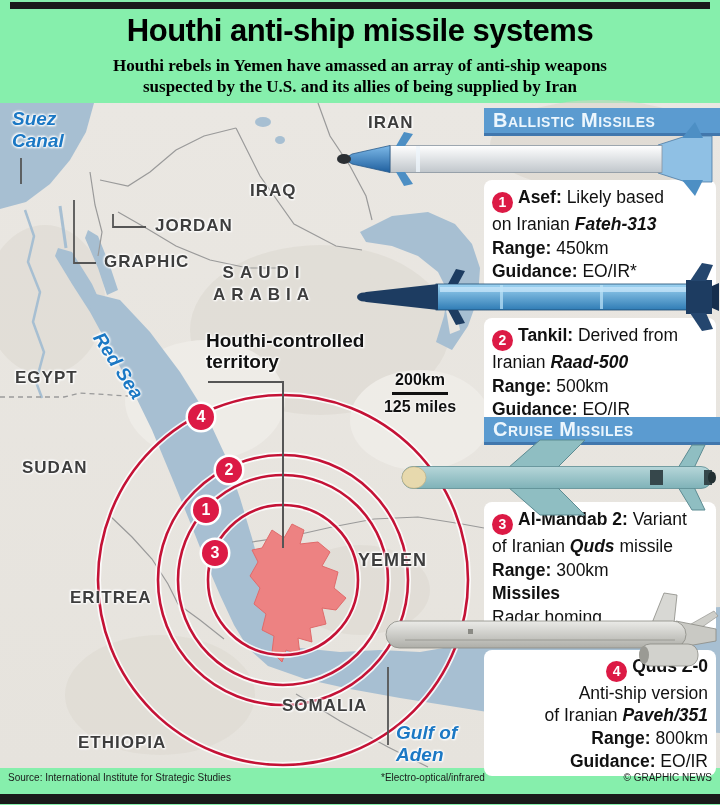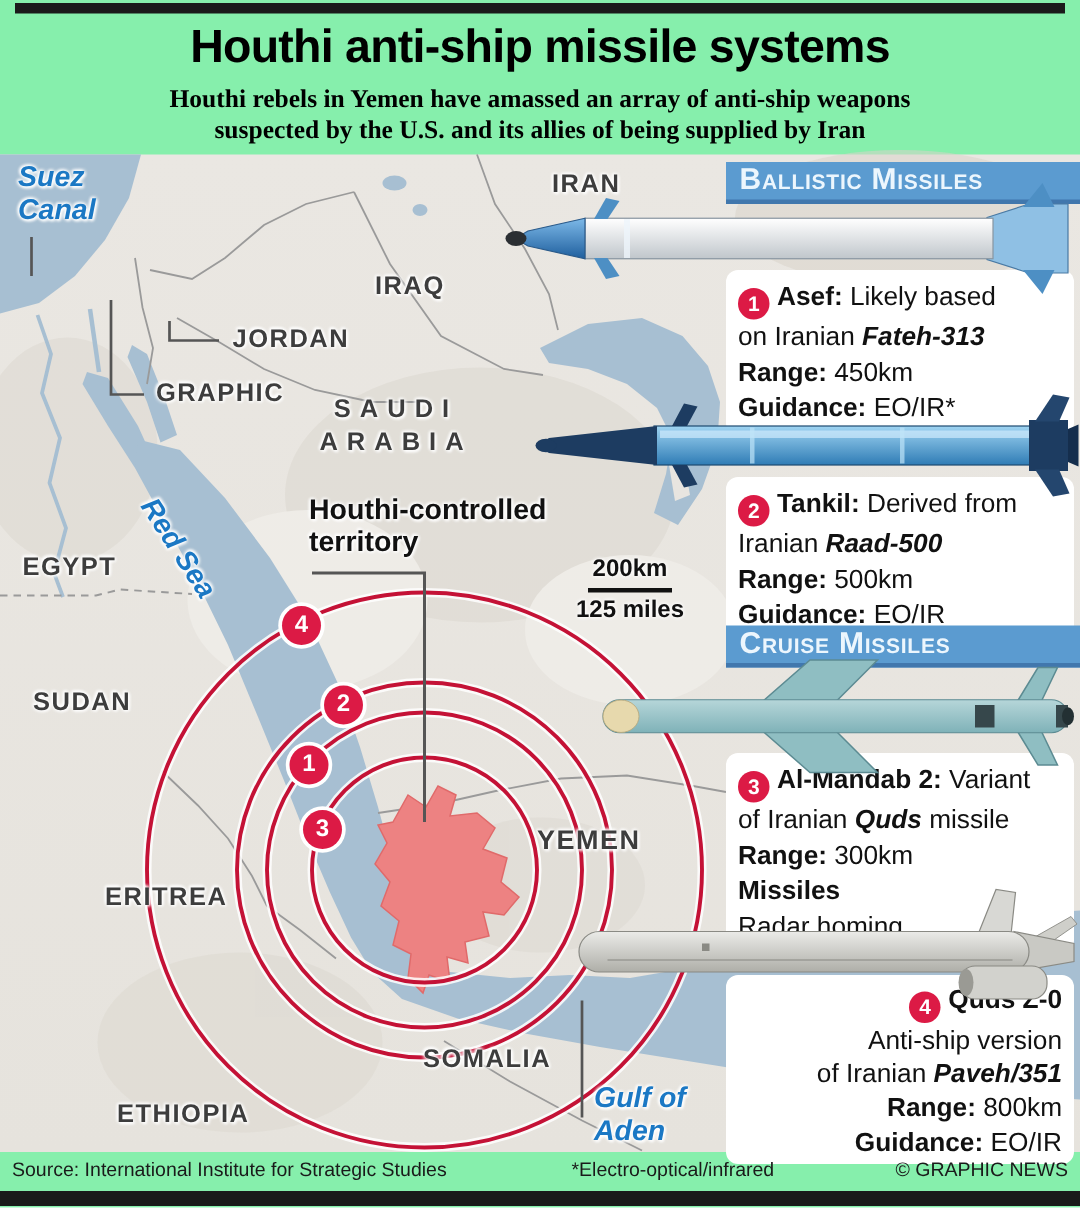--- a/index.html
+++ b/index.html
@@ -25,21 +25,21 @@
            padding:6px 8px;font-size:17.5px;color:#111;}
   .infobox .ln{line-height:23.5px;white-space:nowrap;}
   .b{font-weight:bold;} .bi{font-weight:bold;font-style:italic;}
   .badge{display:inline-flex;width:21px;height:21px;border-radius:50%;background:#dc1a45;color:#fff;
          font-size:14px;font-weight:bold;align-items:center;justify-content:center;margin-right:5px;
          vertical-align:-4px;}
   .scale{position:absolute;z-index:2;text-align:center;font-size:16px;font-weight:600;color:#111;
          text-shadow:0 0 3px #fff,0 0 3px #fff;}
   .scalebar{position:absolute;z-index:2;background:#111;height:3px;}
   #houthi-label{line-height:21px;font-size:19px;letter-spacing:0;color:#111;}
-  .ftr{position:absolute;z-index:3;font-size:13px;color:#1a1a1a;top:772px;white-space:nowrap;}
+  .ftr{position:absolute;z-index:3;font-size:10px;color:#1a1a1a;top:772px;white-space:nowrap;}
 </style>
 </head>
 <body>
 
 <div id="page">
 
   <div class="bar" style="left:10px;top:2px;width:700px;height:7px;"></div>
   <div id="title">Houthi anti-ship missile systems</div>
   <div class="sub" style="top:56px;">Houthi rebels in Yemen have amassed an array of anti-ship weapons</div>
   <div class="sub" style="top:77px;">suspected by the U.S. and its allies of being supplied by Iran</div>

